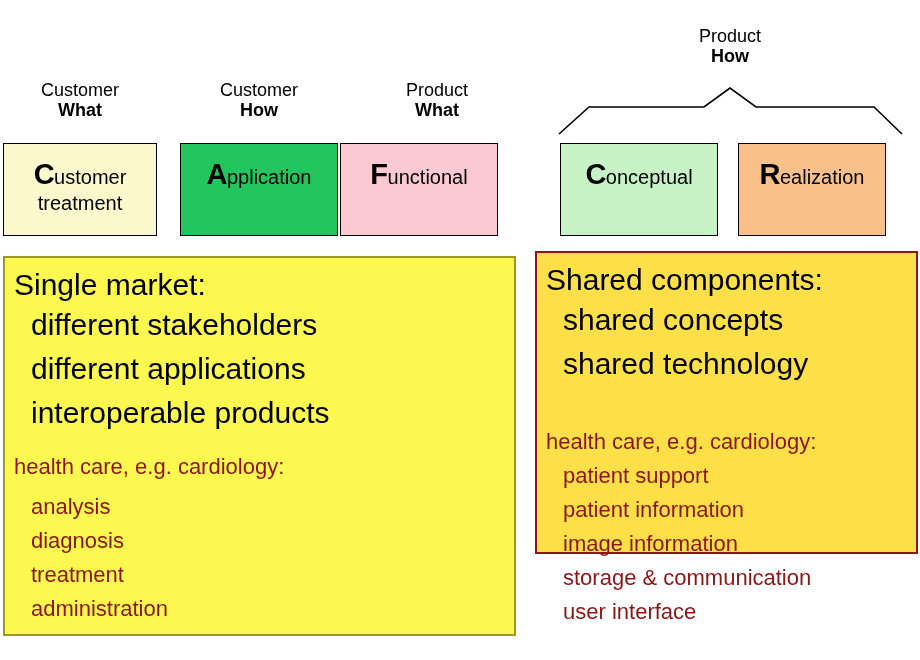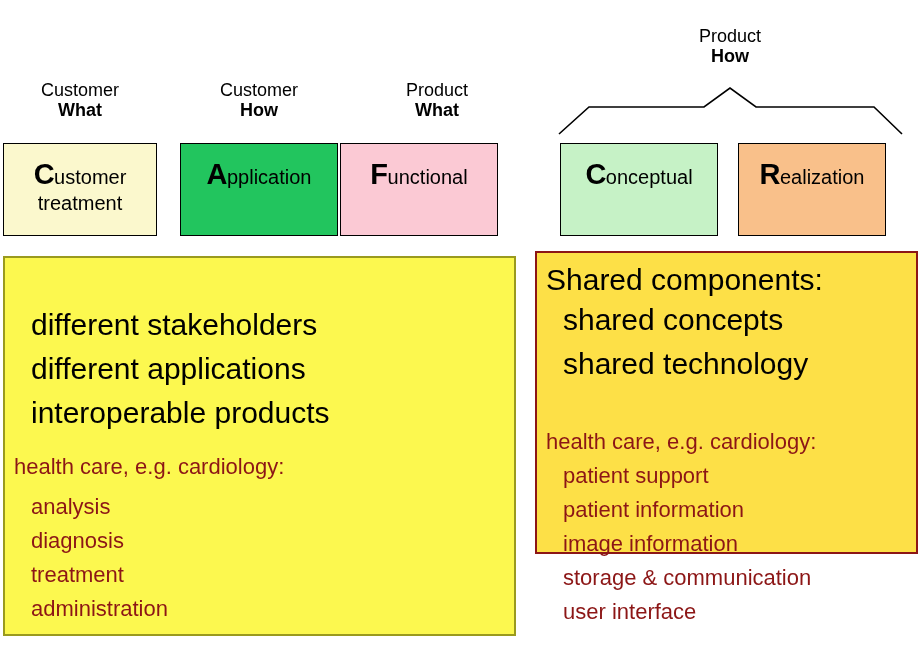--- a/index.html
+++ b/index.html
@@ -151,20 +151,21 @@
   </div>
 
   <div class="cafcr-box" style="left:738px; top:143px; width:148px; height:93px; background:#f9c08a;">
     <div class="boxtext l1">
       <span class="cap">R</span><span class="rest">ealization</span>
     </div>
   </div>
 
   <div class="panel" style="left:3px; top:256px; width:513px; height:380px; background:#fcf84f; border-color:#9a9a1e;">
 
+    <div class="abs head" style="left:9px; top:12px;">Single market:</div>
 
     <div class="abs sub indent" style="left:9px; top:52px;">different stakeholders</div>
     <div class="abs sub indent" style="left:9px; top:96px;">different applications</div>
     <div class="abs sub indent" style="left:9px; top:140px;">interoperable products</div>
 
     <div class="abs exhead" style="left:9px; top:198px; color:#8c1616;">health care, e.g. cardiology:</div>
 
     <div class="abs exitem indent" style="left:9px; top:238px; color:#8c1616;">analysis</div>
     <div class="abs exitem indent" style="left:9px; top:272px; color:#8c1616;text-align:right;">diagnosis</div>
     <div class="abs exitem indent" style="left:9px; top:306px; color:#8c1616;">treatment</div>

